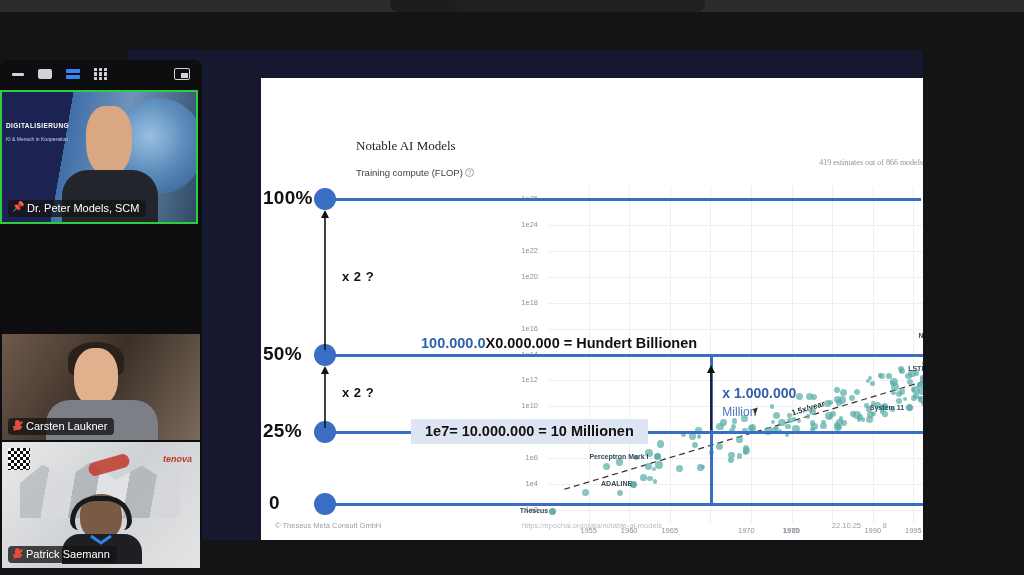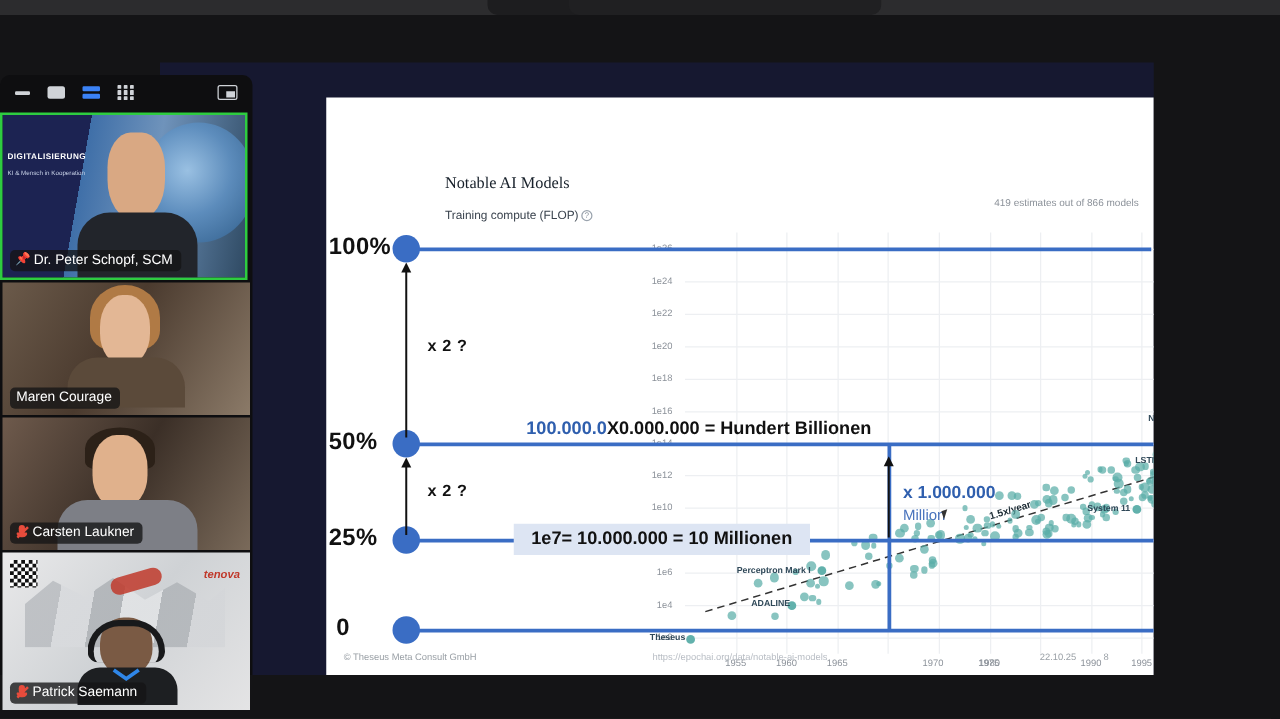--- a/index.html
+++ b/index.html
@@ -24,21 +24,21 @@
   .slide { position:absolute; left:133px; top:28px; width:662px; height:462px;
      background:#ffffff; overflow:hidden; }
 
   
   .chart-title { position:absolute; left:95px; top:60px; font-family:"Liberation Serif", serif;
      font-size:13px; color:#17202a; }
   .axis-ylabel { position:absolute; left:95px; top:89px; font-size:9.5px; color:#39424d; }
   .axis-ylabel .info { display:inline-block; width:9px; height:9px; border:1px solid #9aa3ad;
      border-radius:50%; font-size:6.5px; line-height:8px; text-align:center; color:#8a939d;
      vertical-align:1px; margin-left:2px; }
-  .estimates { position:absolute; right:12px; top:80px; font-size:8px; color:#8b9199; }
+  .estimates { position:absolute; right:0; top:80px; font-size:8px; color:#8b9199;font-family:Liberation Serif, serif; }
 
   .plot { position:absolute; left:245px; top:102px; width:667px; height:365px; }
   .plot-inner { position:absolute; left:0; top:0; right:0; bottom:0; }
 
   .gridline-h { position:absolute; height:1px; background:#edeff2; left:0; right:0; }
   .gridline-v { position:absolute; width:1px; background:#edeff2; top:0; bottom:0; }
 
   .ytick { position:absolute; font-size:7.5px; color:#8b9199; text-align:right; width:30px; }
   .xtick { position:absolute; font-size:7.5px; color:#8b9199; text-align:center; width:30px; }
 
@@ -440,32 +440,24 @@
     </div>
 
     <div class="tile active v1" style="top:30px; height:134px;">
       <div class="v1-brain"></div>
       <div class="v1-face"></div>
       <div class="v1-body"></div>
       <div class="v1-logo">DIGITALISIERUNG</div>
       <div class="v1-logo2">KI &amp; Mensch in Kooperation</div>
       <div class="tile-name">
         <span class="pin"></span>
-        <span>Dr. Peter Schopf, SCM</span>
+        <span>Dr. Peter Models, SCM</span>
       </div>
     </div>
 
-    <div class="tile v2" style="top:166px; height:106px;">
-      <div class="v2-hair"></div>
-      <div class="v2-face"></div>
-      <div class="v2-body"></div>
-      <div class="tile-name">
-        <span>Maren Courage</span>
-      </div>
-    </div>
 
     <div class="tile v4" style="top:382px; height:126px;">
       <div class="v4-shapes"></div>
       <div class="v4-red"></div>
       <div class="v4-qr"></div>
       <div class="v4-logo">tenova</div>
       <div class="v4-head"></div>
       <div class="v4-hp"></div>
       <div class="v4-body"></div>
       <div class="tile-name">

